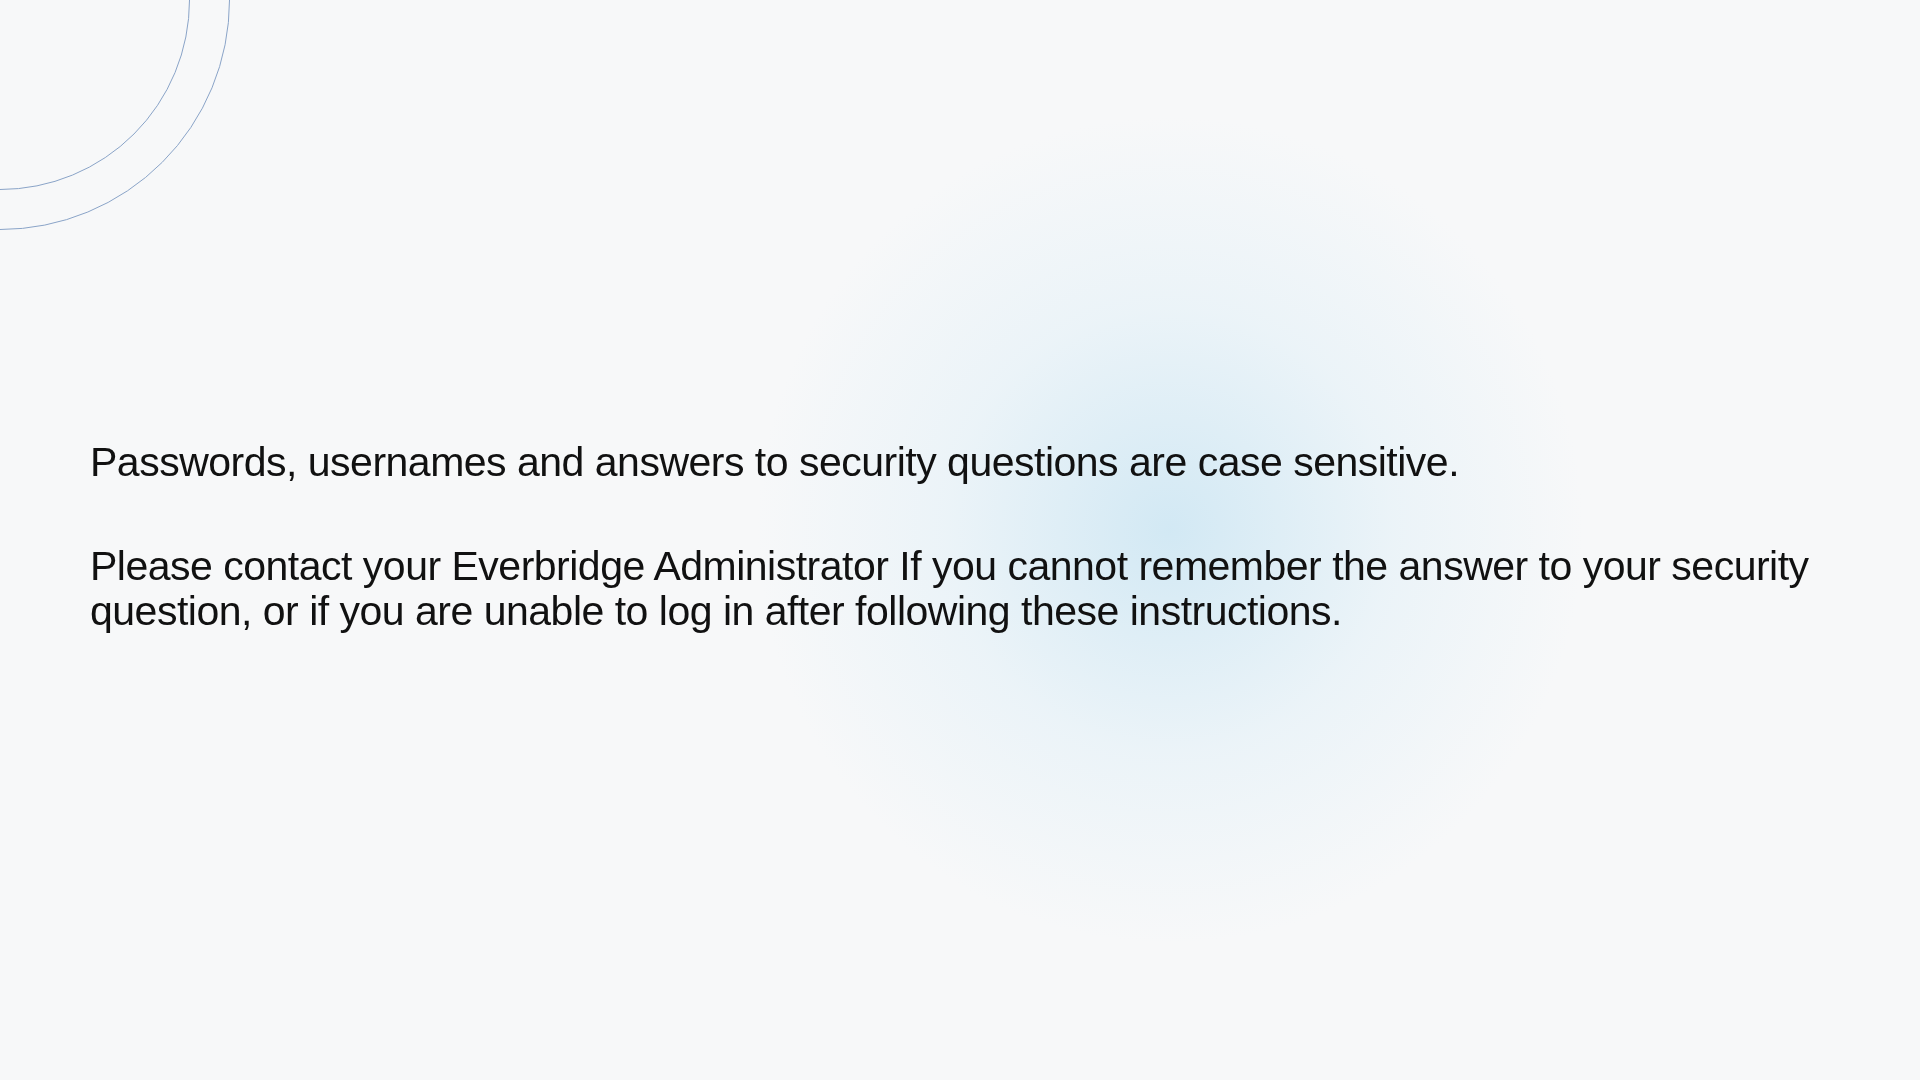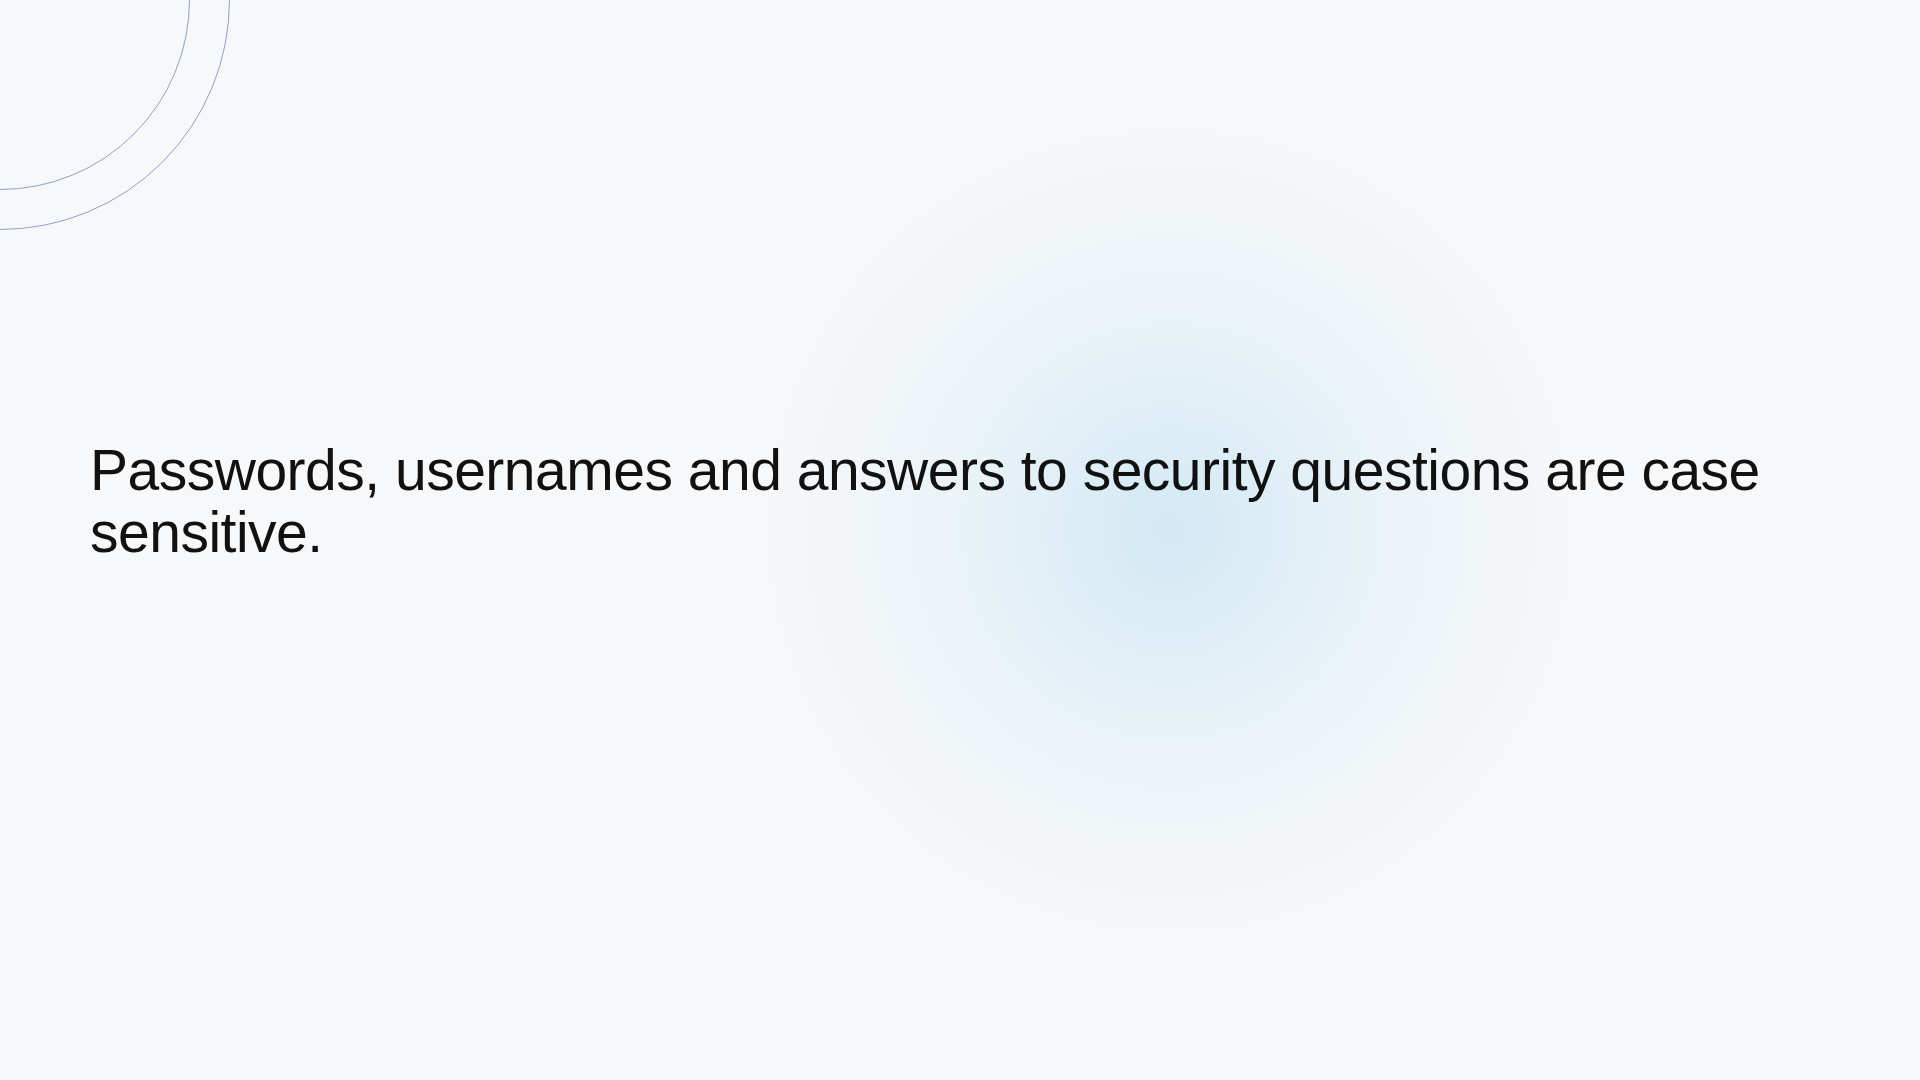--- a/index.html
+++ b/index.html
@@ -47,34 +47,35 @@
       height: 380px;
       top: 40px;
       left: 40px;
     }
     .content {
       position: absolute;
       left: 90px;
       top: 440px;
       width: 1740px;
       color: #111;
-      font-size: 57px;
+      font-size: 41px;
       line-height: 1.08;
       font-weight: 400;
       letter-spacing: -0.5px;
     }
     .para {
       margin-bottom: 60px;
     }
   </style>
 </head>
 <body>
 
 <div class="bg-glow"></div>
 
 <div class="corner-arcs">
   <div class="arc arc-outer"></div>
   <div class="arc arc-inner"></div>
 </div>
 
 <div class="content">
   <p class="para">Passwords, usernames and answers to security questions are case sensitive.</p>
+  <p class="para">Please contact your Everbridge Administrator If you cannot remember the answer to your security question, or if you are unable to log in after following these instructions.</p>
 </div>
 
 </body></html>

